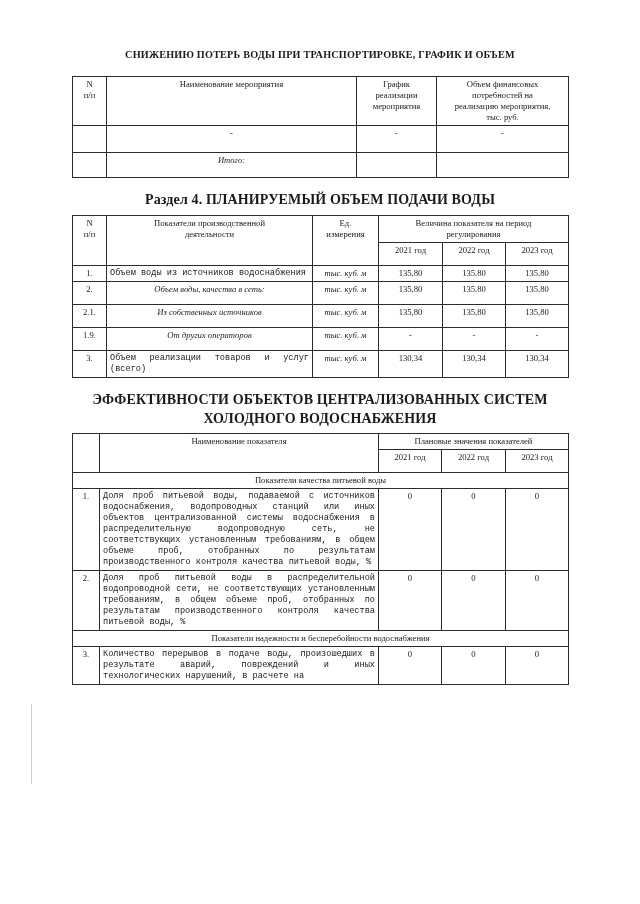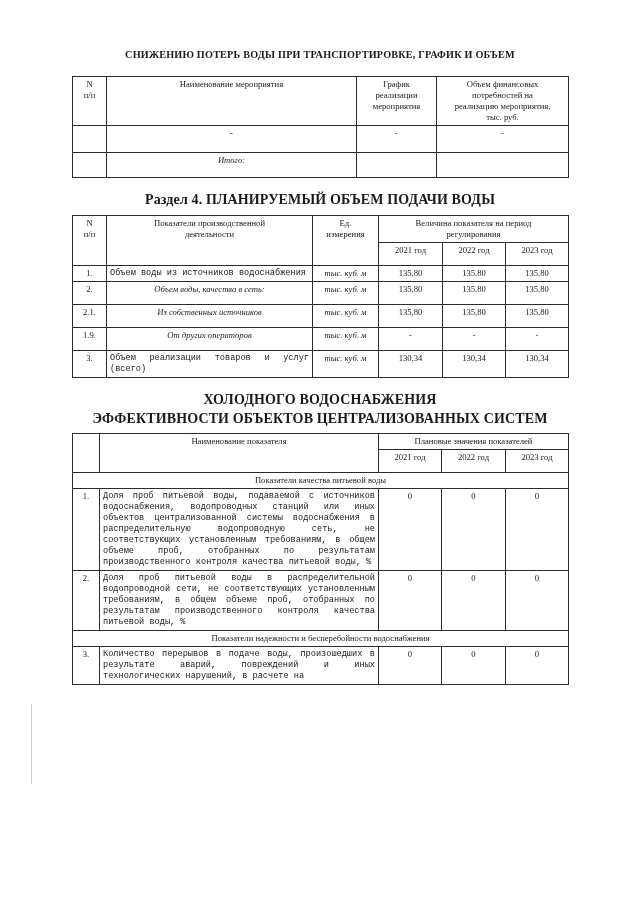--- a/index.html
+++ b/index.html
@@ -241,22 +241,22 @@
           <td class="num">130,34</td>
           <td class="num">130,34</td>
           <td class="num">130,34</td>
         </tr>
       </tbody>
     </table>
 
     <div class="gap-e"></div>
 
     <div class="section-heading">
+      <div>ЭФФЕКТИВНОСТИ ОБЪЕКТОВ ЦЕНТРАЛИЗОВАННЫХ СИСТЕМ</div>
       <div>ХОЛОДНОГО ВОДОСНАБЖЕНИЯ</div>
-      <div>ЭФФЕКТИВНОСТИ ОБЪЕКТОВ ЦЕНТРАЛИЗОВАННЫХ СИСТЕМ</div>
     </div>
 
     <div class="gap-f"></div>
 
     <table class="doc-table">
       <colgroup>
         <col style="width:27px">
         <col style="width:279px">
         <col style="width:63px">
         <col style="width:64px">

